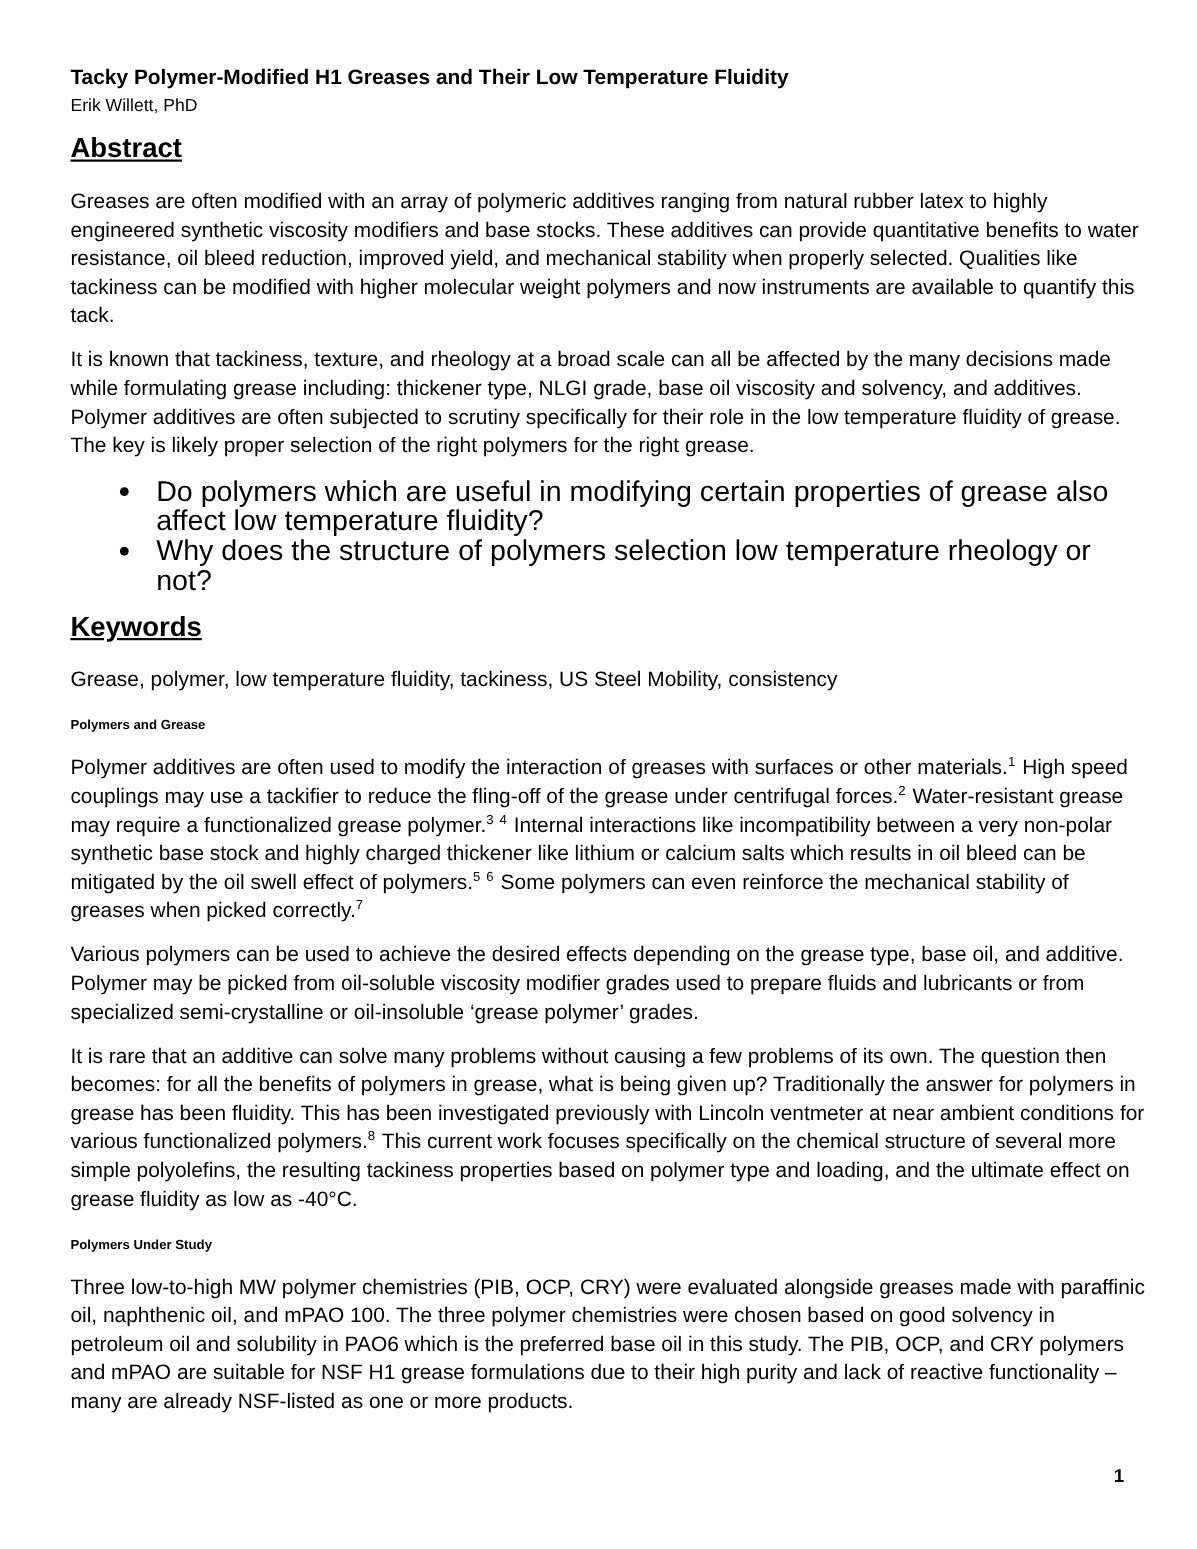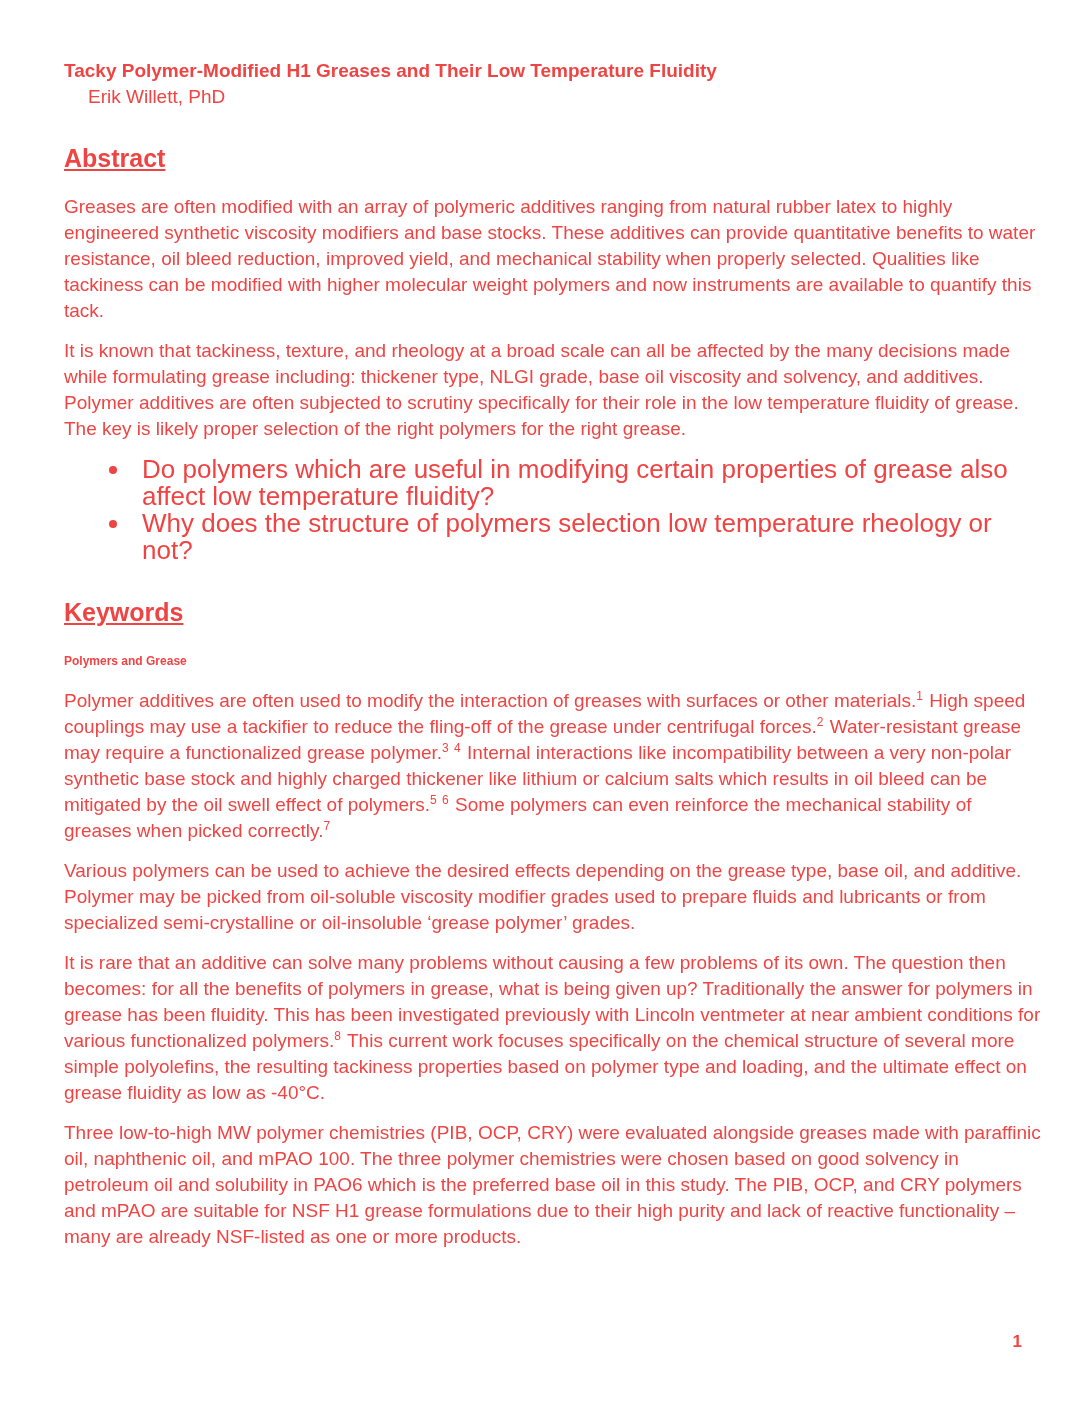--- a/index.html
+++ b/index.html
@@ -6,42 +6,41 @@
     margin: 0;
     padding: 0;
     background: #ffffff;
   }
   .page {
     position: relative;
     width: 1088px;
     height: 1408px;
     margin: 0 auto;
     background: #ffffff;
-    color: #ef4444;
+    color: #000000;
     font-family: "Liberation Sans", sans-serif;
     box-sizing: border-box;
     padding: 58px 44px 0 64px;
     overflow: hidden;
   }
   .doc-title {
     font-size: 19px;
     line-height: 26px;
     font-weight: bold;
   }
   .doc-author {
-    font-size: 19px;
+    font-size: 16px;
     line-height: 26px;
-    margin-left: 24px;
   }
   h1.section-heading {
     font-size: 25px;
     line-height: 30px;
     font-weight: bold;
     text-decoration: underline;
-    margin: 33px 0 21px 0;
+    margin: 10px 0 21px 0;
   }
   h2.sub-heading {
     font-size: 12px;
     line-height: 26px;
     font-weight: bold;
     margin: 0 0 14px 0;
   }
   p.body-text {
     font-size: 19px;
     line-height: 26px;
@@ -91,28 +90,30 @@
 
 
 
   <ul class="bullet-list">
     <li>Do polymers which are useful in modifying certain properties of grease also affect low temperature fluidity?</li>
     <li>Why does the structure of polymers selection low temperature rheology or not?</li>
   </ul>
 
   <h1 class="section-heading">Keywords</h1>
 
+  <p class="body-text">Grease, polymer, low temperature fluidity, tackiness, US Steel Mobility, consistency</p>
 
 
   <h2 class="sub-heading">Polymers and Grease</h2>
 
   <p class="body-text"><span>Polymer additives are often used to modify the interaction of greases with surfaces or other materials.</span><sup class="footnote-ref">1</sup><span> High speed couplings may use a tackifier to reduce the fling-off of the grease under centrifugal forces.</span><sup class="footnote-ref">2</sup><span> Water-resistant grease may require a functionalized grease polymer.</span><sup class="footnote-ref">3 4</sup><span> Internal interactions like incompatibility between a very non-polar synthetic base stock and highly charged thickener like lithium or calcium salts which results in oil bleed can be mitigated by the oil swell effect of polymers.</span><sup class="footnote-ref">5 6</sup><span> Some polymers can even reinforce the mechanical stability of greases when picked correctly.</span><sup class="footnote-ref">7</sup></p>
 
   <p class="body-text">Various polymers can be used to achieve the desired effects depending on the grease type, base oil, and additive. Polymer may be picked from oil-soluble viscosity modifier grades used to prepare fluids and lubricants or from specialized semi-crystalline or oil-insoluble ‘grease polymer’ grades.</p>
 
   <p class="body-text"><span>It is rare that an additive can solve many problems without causing a few problems of its own. The question then becomes: for all the benefits of polymers in grease, what is being given up? Traditionally the answer for polymers in grease has been fluidity. This has been investigated previously with Lincoln ventmeter at near ambient conditions for various functionalized polymers.</span><sup class="footnote-ref">8</sup><span> This current work focuses specifically on the chemical structure of several more simple polyolefins, the resulting tackiness properties based on polymer type and loading, and the ultimate effect on grease fluidity as low as -40°C.</span></p>
 
+  <h2 class="sub-heading">Polymers Under Study</h2>
 
   <p class="body-text">Three low-to-high MW polymer chemistries (PIB, OCP, CRY) were evaluated alongside greases made with paraffinic oil, naphthenic oil, and mPAO 100. The three polymer chemistries were chosen based on good solvency in petroleum oil and solubility in PAO6 which is the preferred base oil in this study. The PIB, OCP, and CRY polymers and mPAO are suitable for NSF H1 grease formulations due to their high purity and lack of reactive functionality – many are already NSF-listed as one or more products.</p>
 
   <div class="page-footer">1</div>
 
 </div>
 
 </body></html>

